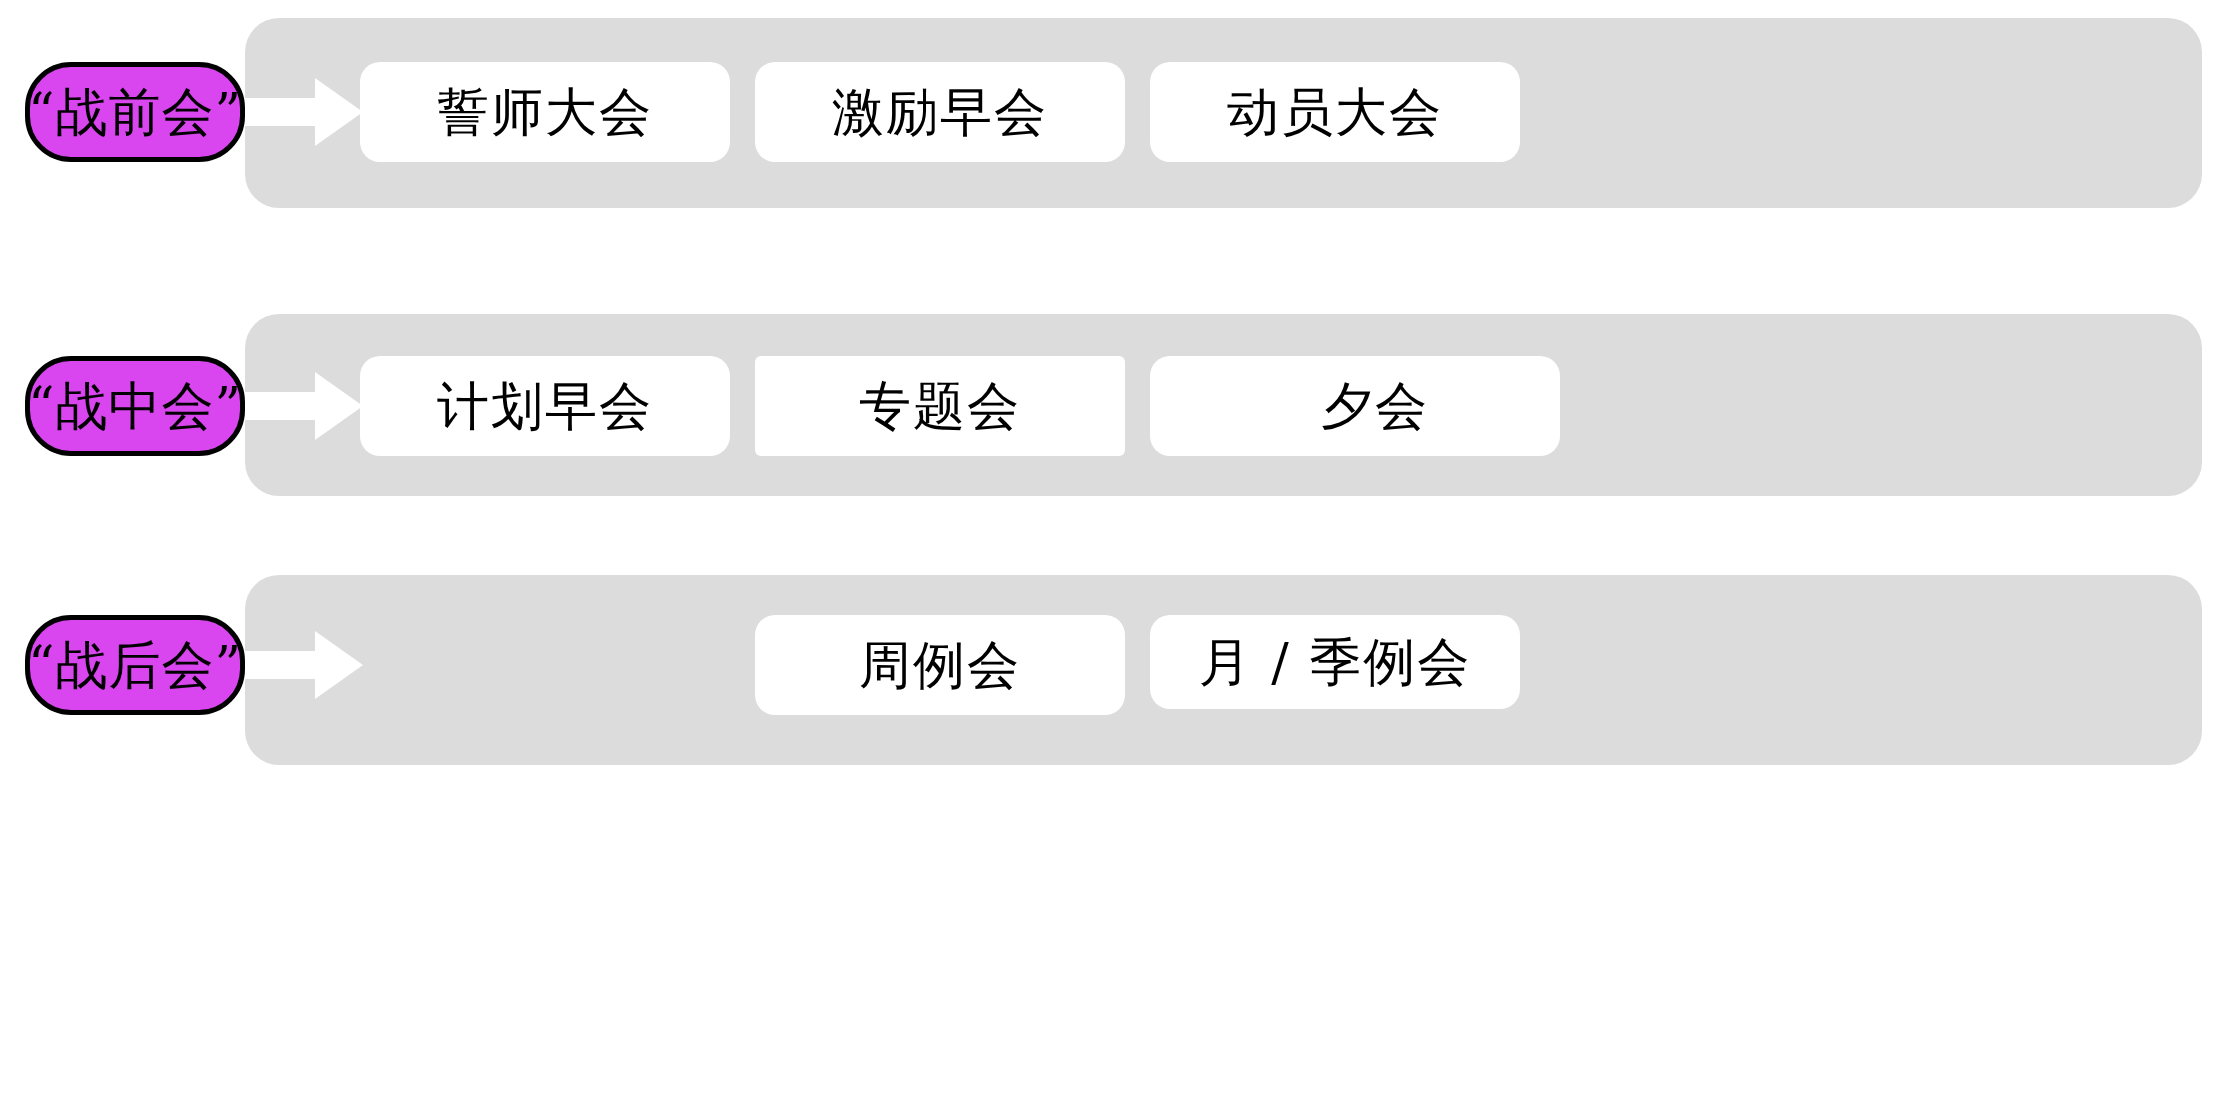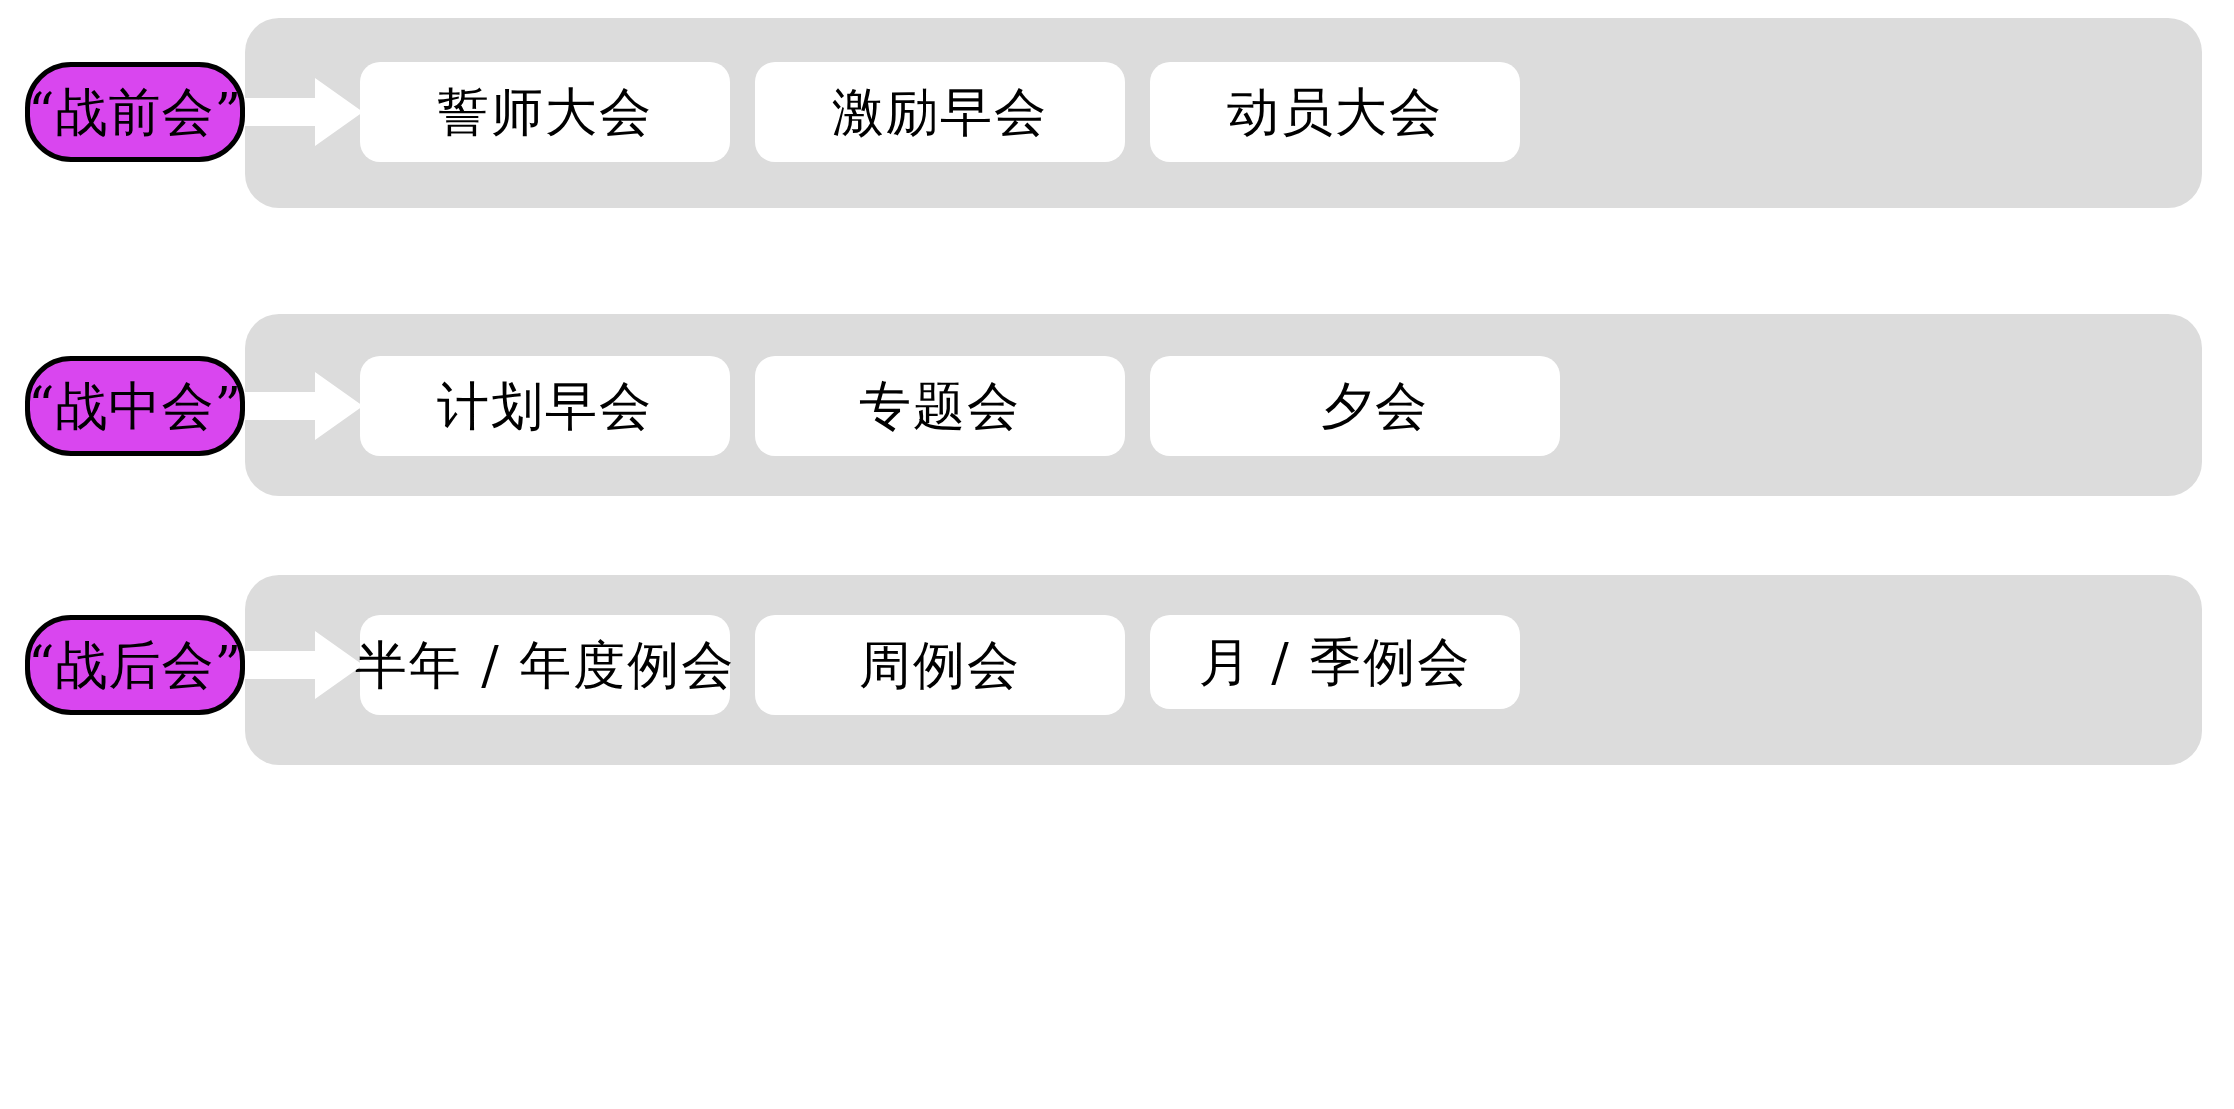--- a/index.html
+++ b/index.html
@@ -101,44 +101,41 @@
 
     <div class="arrow" style="left:243px;top:346px;width:120px;height:68px;">
       <svg width="120" height="68" viewBox="0 0 120 68" aria-hidden="true">
         <path d="M0,20 L72,20 L72,0 L120,34 L72,68 L72,48 L0,48 Z" fill="#ffffff"></path>
       </svg>
     </div>
 
     <div class="card" style="left:360px;top:330px;width:370px;height:100px;justify-content:center;">
       <span class="card-text">计划早会</span>
     </div>
-    <div class="card" style="left:755px;top:330px;width:370px;height:100px;">
+    <div class="card" style="left:755px;top:330px;width:370px;height:100px;border-radius:6px;">
       <span class="card-text">专题会</span>
     </div>
     <div class="card" style="left:1150px;top:330px;width:370px;height:100px;padding-left:40px;">
       <span class="card-text">夕会</span>
     </div>
   </div>
 
   <div class="row" style="top:0;height:300px;">
     <div class="band" style="left:245px;top:575px;width:1957px;height:190px;"></div>
 
     <div class="label-pill" style="left:25px;top:615px;width:220px;height:100px;">
       <span class="label-text">“战后会”</span>
     </div>
 
     <div class="arrow" style="left:243px;top:631px;width:120px;height:68px;">
       <svg width="120" height="68" viewBox="0 0 120 68" aria-hidden="true">
         <path d="M0,20 L72,20 L72,0 L120,34 L72,68 L72,48 L0,48 Z" fill="#ffffff"></path>
       </svg>
     </div>
 
-    <div class="card" style="left:360px;top:615px;width:370px;height:100px;">
-      <span class="card-text">半年 / 年度例会</span>
-    </div>
     <div class="card" style="left:755px;top:615px;width:370px;height:100px;">
       <span class="card-text">周例会</span>
     </div>
     <div class="card" style="left:1150px;top:615px;width:370px;height:94px;">
       <span class="card-text">月 / 季例会</span>
     </div>
   </div>
 
 </div>
 

